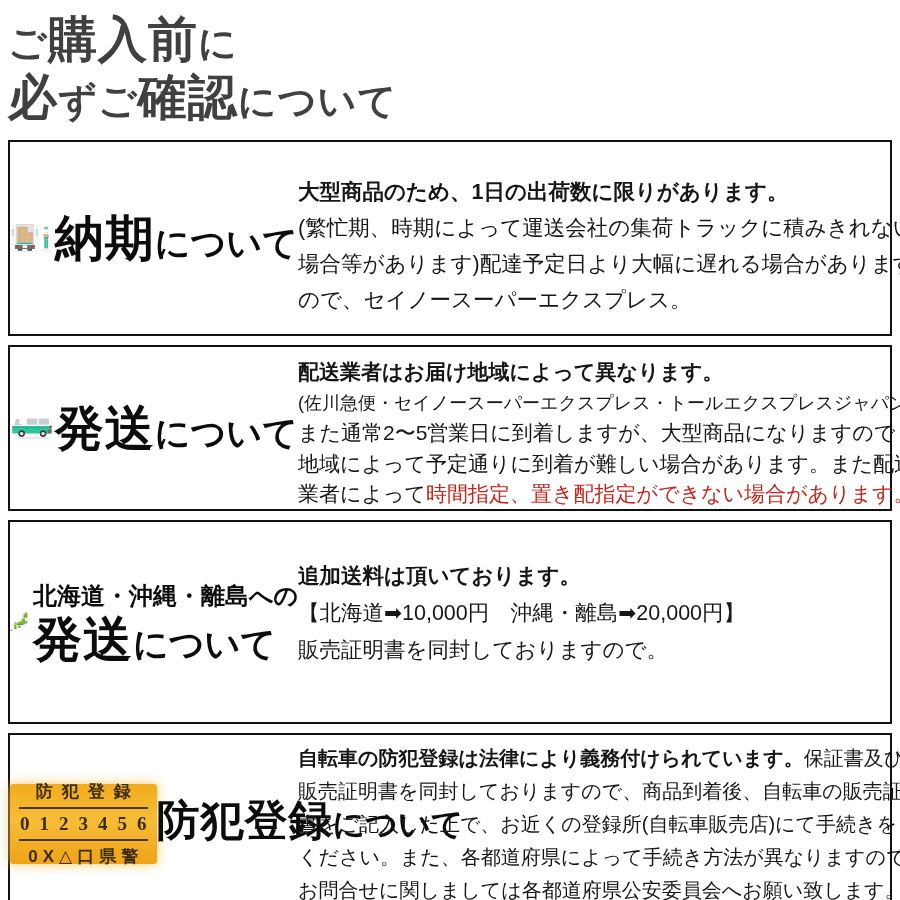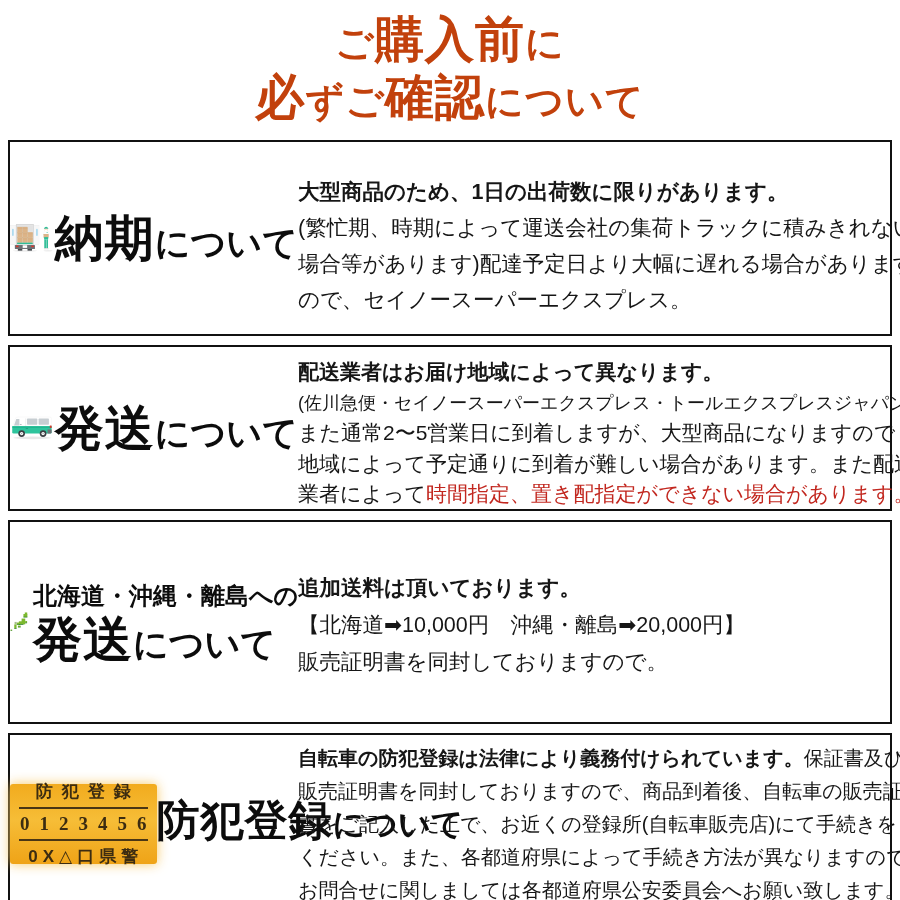--- a/index.html
+++ b/index.html
@@ -3,33 +3,33 @@
 <meta charset="utf-8">
 <style>
   html,body{margin:0;padding:0;}
   body{
     width:900px;height:900px;overflow:hidden;background:#ffffff;
     font-family:"Liberation Sans","DejaVu Sans",sans-serif;color:#161616;
   }
   .wrap{padding:8px 8px 0 8px;}
 
   
-  .title{text-align:center;font-weight:900;color:#c2410c;margin:4px 0 12px 0;}
+  .title{text-align:left;font-weight:900;color:#404040;margin:4px 0 12px 0;}
   .title .line{font-size:49px;line-height:54px;white-space:nowrap;letter-spacing:1px;}
   .title .seg{font-weight:900;}
   .title .seg.sm{font-size:38px;}
 
   
   .panel{border:2px solid #111;background:#fff;display:flex;margin-bottom:9px;box-sizing:border-box;}
   .p1{height:196px}.p2{height:166px}.p3{height:204px}.p4{height:174px}
   .left{width:288px;flex:none;display:flex;flex-direction:row;align-items:center;justify-content:space-between;box-sizing:border-box;padding:8px 0 8px 0;}
   .right{flex:1;box-sizing:border-box;padding-right:6px;}
   .p1 .right{padding-top:32px}
   .p2 .right{padding-top:10px}
-  .p3 .right{padding-top:48px}
+  .p3 .right{padding-top:36px}
   .p4 .right{padding-top:7px}
 
   .right .line{white-space:nowrap;}
   .p1 .right .line{font-size:21.5px;line-height:36px;}
   .p2 .right .line{font-size:21px;line-height:30.5px;}
   .p2 .right .line.small{font-size:18px;}
   .p3 .right .line{font-size:21.5px;line-height:37px;}
   .p4 .right .line{font-size:20px;line-height:33px;}
   .seg.b{font-weight:bold;}
   .seg.r{color:#c2271f;}

